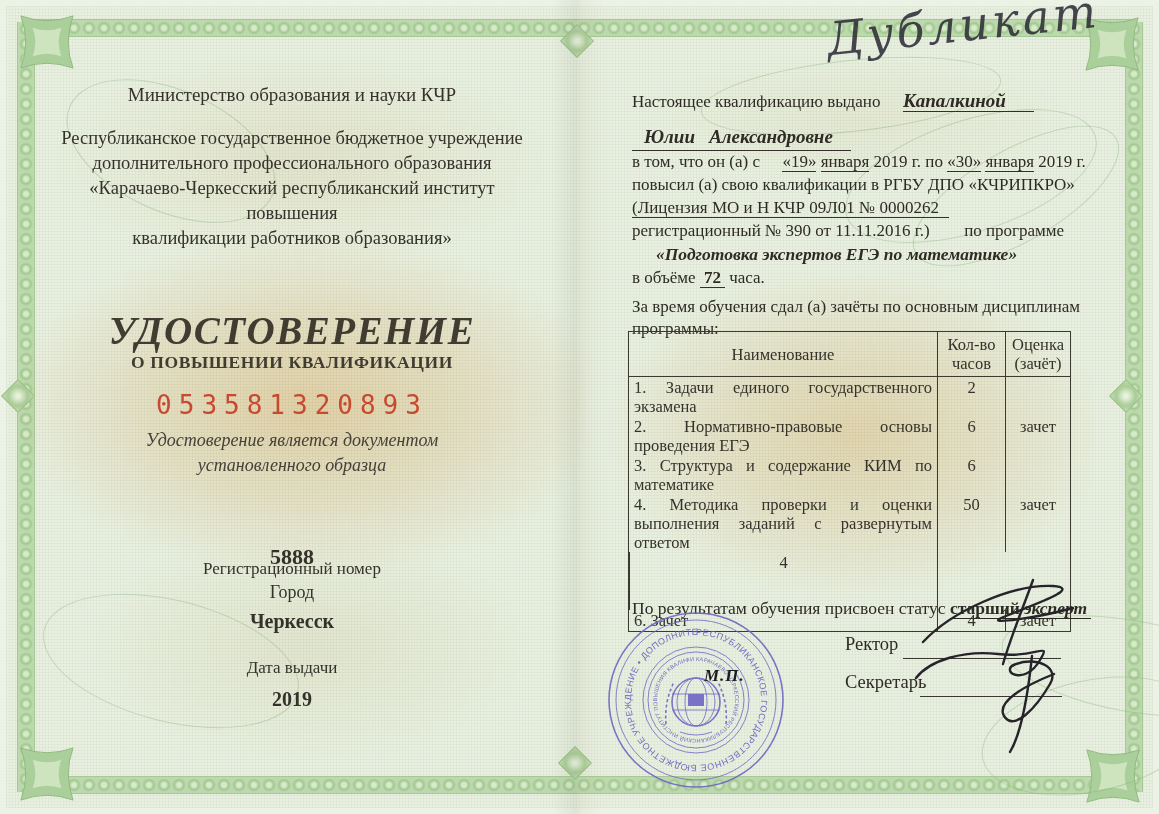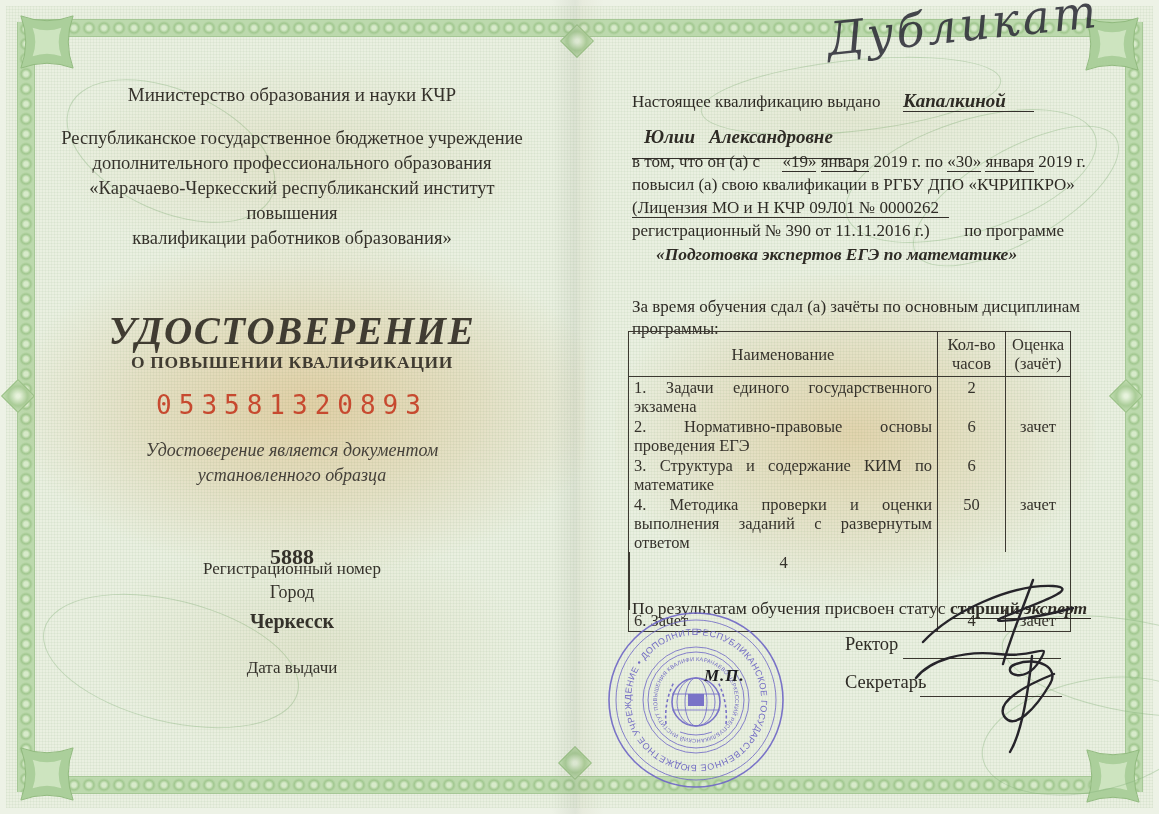--- a/index.html
+++ b/index.html
@@ -55,21 +55,21 @@
     background:radial-gradient(ellipse 52% 50% at 50% 48%, rgba(246,223,192,.9) 0%, rgba(246,229,205,.5) 60%, rgba(246,231,212,0) 100%);}
   .t5{left:640px; top:55px; width:430px; height:130px;
     background:radial-gradient(ellipse 50% 50% at 50% 50%, rgba(242,236,219,.4) 0%, rgba(242,236,219,0) 100%);}
   
   .lp{position:absolute; left:42px; width:500px; text-align:center;}
   .ministry{top:84px; font-size:19px;}
   .org{top:126px; font-size:18.5px; line-height:25px;}
   .title{top:308px; font-size:39px; font-weight:bold; letter-spacing:1.5px; color:#403c32;font-style:italic;}
   .subtitle{top:352px; font-size:17.5px; font-weight:bold; letter-spacing:.6px; color:#403c32;}
   .blanknum{top:390px; font-family:"DejaVu Sans Mono", monospace; font-size:26px; letter-spacing:7px; color:#c7492f;}
-  .note{top:438px; font-size:18px; font-style:italic; line-height:25px; color:#45413a;}
+  .note{top:428px; font-size:18px; font-style:italic; line-height:25px; color:#45413a;}
   .reglabel{top:511px; font-size:17px;margin-top:48px;}
   .regnum{top:544px; font-size:22px; font-weight:bold;}
   .citylabel{top:582px; font-size:18px;}
   .city{top:610px; font-size:20px; font-weight:bold;}
   .datelabel{top:658px; font-size:17px;}
   .dateval{top:688px; font-size:20px; font-weight:bold;}
   
   .rp{position:absolute; left:632px; width:492px; font-size:17px; color:#2e2b25;}
   .u{border-bottom:1.3px solid #33302a;}
   .bi{font-weight:bold; font-style:italic;}
@@ -179,28 +179,29 @@
   <div class="lp abs blanknum">053581320893</div>
   <div class="lp abs note">
     <div>Удостоверение является документом</div>
     <div>установленного образца</div>
   </div>
   <div class="lp abs reglabel">Регистрационный номер</div>
   <div class="lp abs regnum">5888</div>
   <div class="lp abs city">Черкесск</div>
   <div class="lp abs citylabel">Город</div>
   <div class="lp abs datelabel">Дата выдачи</div>
+  <div class="lp abs dateval">2019</div>
 
   <div class="rp abs rl1">
     <span>Настоящее квалификацию выдано</span>
     <span class="gap"></span>
     <span class="bi u" style="padding-right:28px; font-size:19px;">Капалкиной</span>
   </div>
   <div class="rp abs rl2">
-    <span class="bi u prewrap" style="padding:0 18px 11px 12px; font-size:19px;">Юлии   Александровне</span>
+    <span class="bi u prewrap" style="padding:0 18px 3px 12px; font-size:19px;">Юлии   Александровне</span>
   </div>
   <div class="rp abs rl3">
     <span>в том, что он (а)  с</span>
     <span class="gap"></span>
     <span class="u">«19»</span>
     <span class="u">января</span>
     <span>2019 г.</span>
     <span>по</span>
     <span class="u">«30»</span>
     <span class="u">января</span>
@@ -210,20 +211,25 @@
   <div class="rp abs rl5">
     <span class="u" style="padding-right:10px;">(Лицензия  МО и Н КЧР  09Л01 №  0000262</span>
   </div>
   <div class="rp abs rl6">
     <span>регистрационный №  390  от 11.11.2016 г.)</span>
     <span class="gap2"></span>
     <span>по программе</span>
   </div>
   <div class="rp abs rl7">
     <span class="bi">«Подготовка экспертов  ЕГЭ по математике»</span>
+  </div>
+  <div class="rp abs rl8">
+    <span>в объёме</span>
+    <span class="u" style="font-weight:bold; padding:0 4px;">72</span>
+    <span>часа.</span>
   </div>
   <div class="rp abs intro">За время обучения сдал (а) зачёты по основным дисциплинам программы:</div>
 
   <div class="tbl">
     <div class="trow thead">
       <div class="c c1">Наименование</div>
       <div class="c c2">Кол-во часов</div>
       <div class="c c3">Оценка (зачёт)</div>
     </div>
     <div class="tbody">

